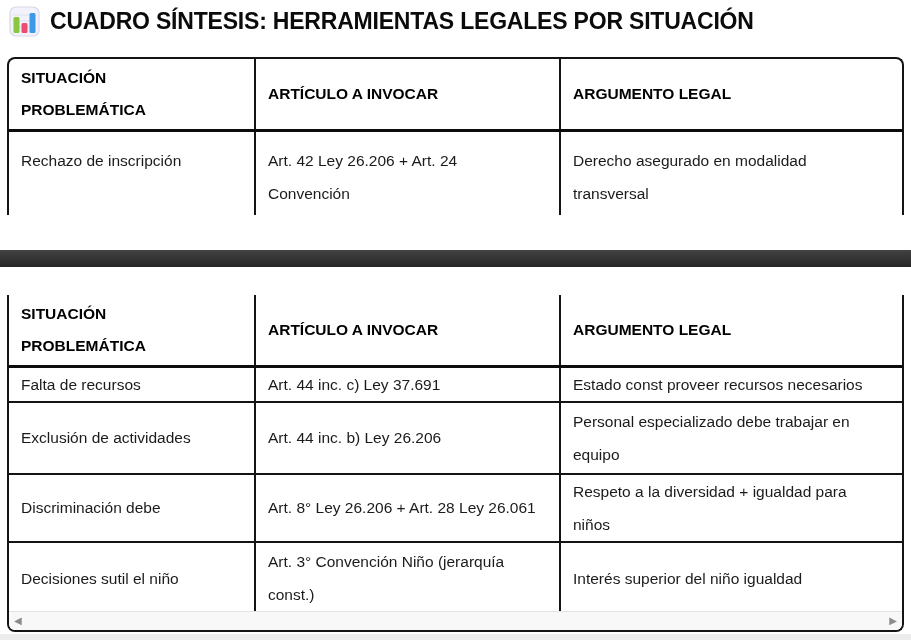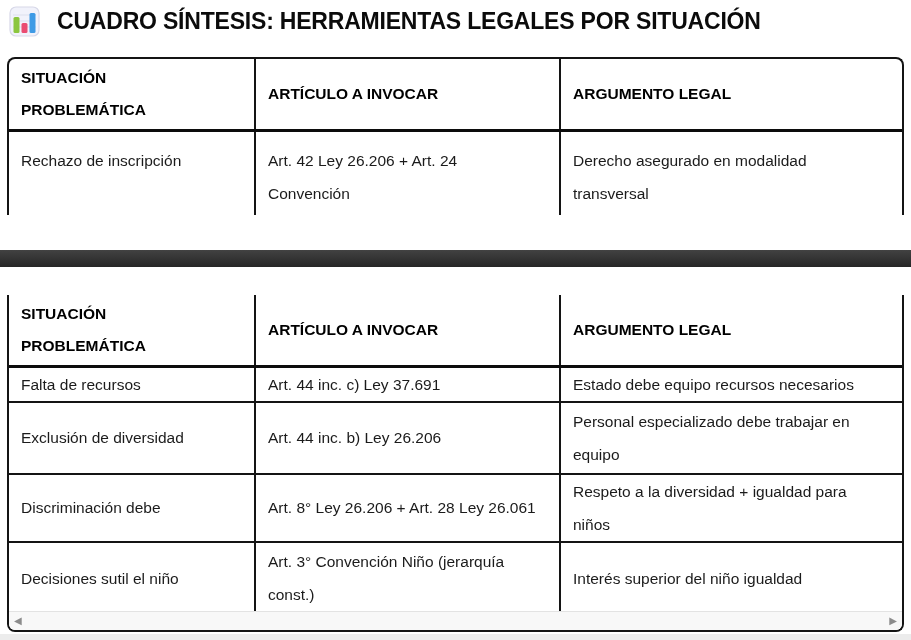--- a/index.html
+++ b/index.html
@@ -1,20 +1,20 @@
 <!DOCTYPE html>
 <html><head>
 <meta charset="utf-8">
 <style>
   html,body{margin:0;padding:0;background:#fff;}
   .page{position:relative;width:911px;height:640px;background:#fff;overflow:hidden;
         font-family:"Liberation Sans","DejaVu Sans",sans-serif;}
 
   
-  .title-row{position:absolute;top:6px;left:9px;display:flex;align-items:center;gap:17px;}
+  .title-row{position:absolute;top:6px;left:9px;display:flex;align-items:center;gap:10px;}
   .title-row h1{margin:0;font-size:23px;font-weight:900;color:#0b0b0b;letter-spacing:-0.2px;}
   .chart-ico{width:31px;height:31px;flex:0 0 auto;}
 
   
   .card{position:absolute;left:7px;width:897px;background:#fff;box-sizing:border-box;
         border:2.5px solid #141414;}
   .card1{top:57px;height:158px;border-bottom:none;border-radius:8px 8px 0 0;overflow:hidden;}
   .card2{top:295px;height:337px;border-top:none;border-radius:0 0 8px 8px;overflow:hidden;
          display:flex;flex-direction:column;}
   .tbl-clip{flex:1 1 auto;overflow:hidden;}
@@ -127,26 +127,26 @@
         </thead>
         <tbody>
           <tr class="r0">
             <td class="c1">
               <span class="ln">Falta de recursos</span>
             </td>
             <td class="c2">
               <span class="ln">Art. 44 inc. c) Ley 37.691</span>
             </td>
             <td>
-              <span class="ln">Estado debe equipo recursos necesarios</span>
+              <span class="ln">Estado const proveer recursos necesarios</span>
             </td>
           </tr>
           <tr class="r1">
             <td class="c1">
-              <span class="ln">Exclusión de diversidad</span>
+              <span class="ln">Exclusión de actividades</span>
             </td>
             <td class="c2">
               <span class="ln">Art. 44 inc. b) Ley 26.206</span>
             </td>
             <td>
               <span class="ln">Personal especializado debe trabajar en</span>
               <span class="ln">equipo</span>
             </td>
           </tr>
           <tr class="r2">

